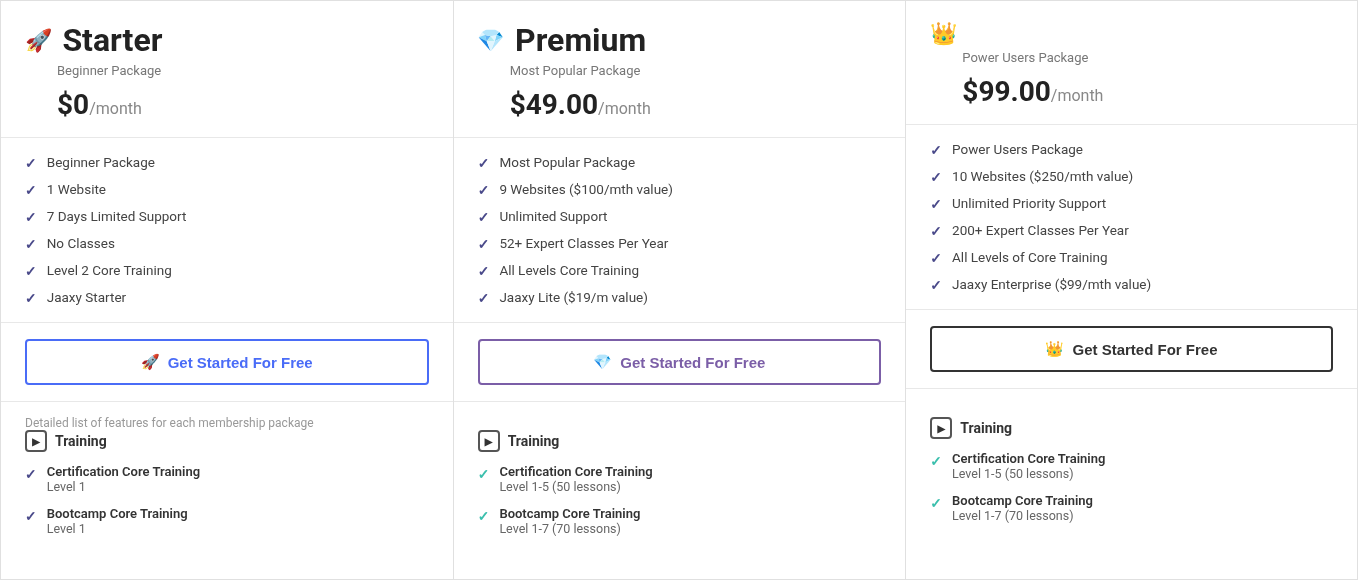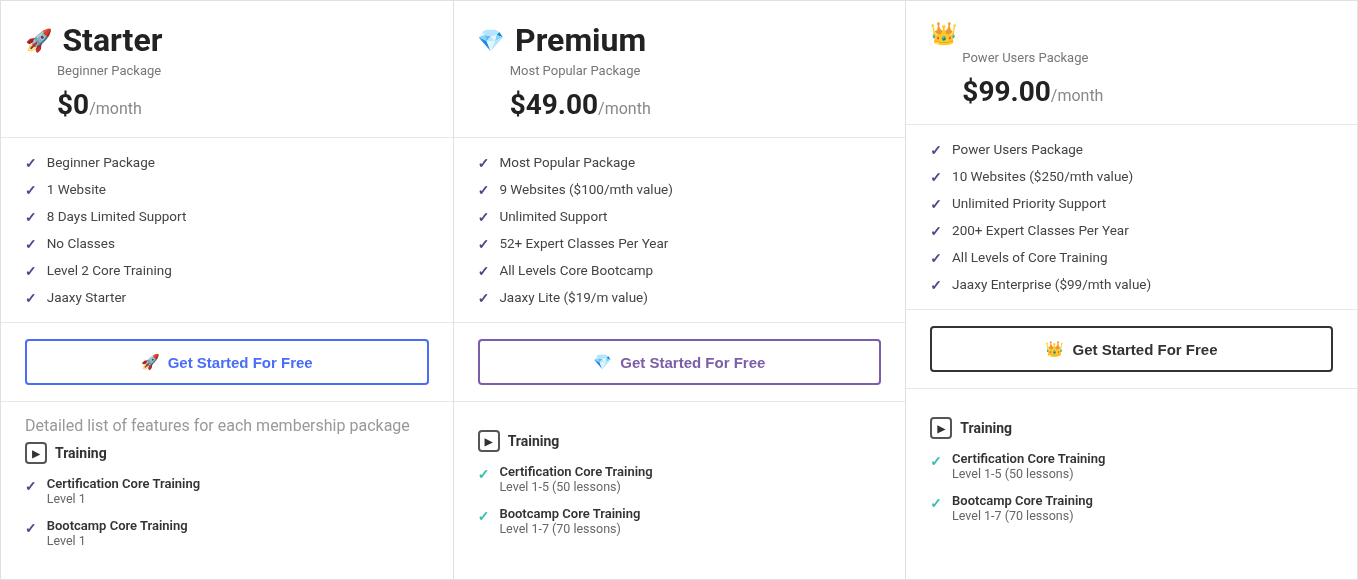--- a/index.html
+++ b/index.html
@@ -106,23 +106,23 @@
       color: #7b5ea7;
     }
     .btn-premium-plus {
       border: 2px solid #333;
       color: #333;
     }
     .detailed-section {
       padding: 14px 24px 0;
     }
     .detailed-label {
-      font-size: 16px;
+      font-size: 12px;
       color: #999;
-      margin-bottom: 7px;
+      margin-bottom: 0;
     }
     .section-heading {
       display: flex;
       align-items: center;
       gap: 8px;
       font-size: 14px;
       font-weight: 700;
       color: #333;
       margin-bottom: 12px;
     }
@@ -174,21 +174,21 @@
         <div class="feature-item">
           <span class="check-icon">✓</span>
           <span>Beginner Package</span>
         </div>
         <div class="feature-item">
           <span class="check-icon">✓</span>
           <span>1 Website</span>
         </div>
         <div class="feature-item">
           <span class="check-icon">✓</span>
-          <span>8 Days Limited Support</span>
+          <span>7 Days Limited Support</span>
         </div>
         <div class="feature-item">
           <span class="check-icon">✓</span>
           <span>No Classes</span>
         </div>
         <div class="feature-item">
           <span class="check-icon">✓</span>
           <span>Level 2 Core Training</span>
         </div>
         <div class="feature-item">
@@ -239,21 +239,21 @@
         <div class="feature-item">
           <span class="check-icon">✓</span>
           <span>Unlimited Support</span>
         </div>
         <div class="feature-item">
           <span class="check-icon">✓</span>
           <span>52+ Expert Classes Per Year</span>
         </div>
         <div class="feature-item">
           <span class="check-icon">✓</span>
-          <span>All Levels Core Bootcamp</span>
+          <span>All Levels Core Training</span>
         </div>
         <div class="feature-item">
           <span class="check-icon">✓</span>
           <span>Jaaxy Lite ($19/m value)</span>
         </div>
       </div>
       <div class="btn-area">
         <button class="btn-get-started btn-premium">
           <span>💎</span>
           <span>Get Started For Free</span>

